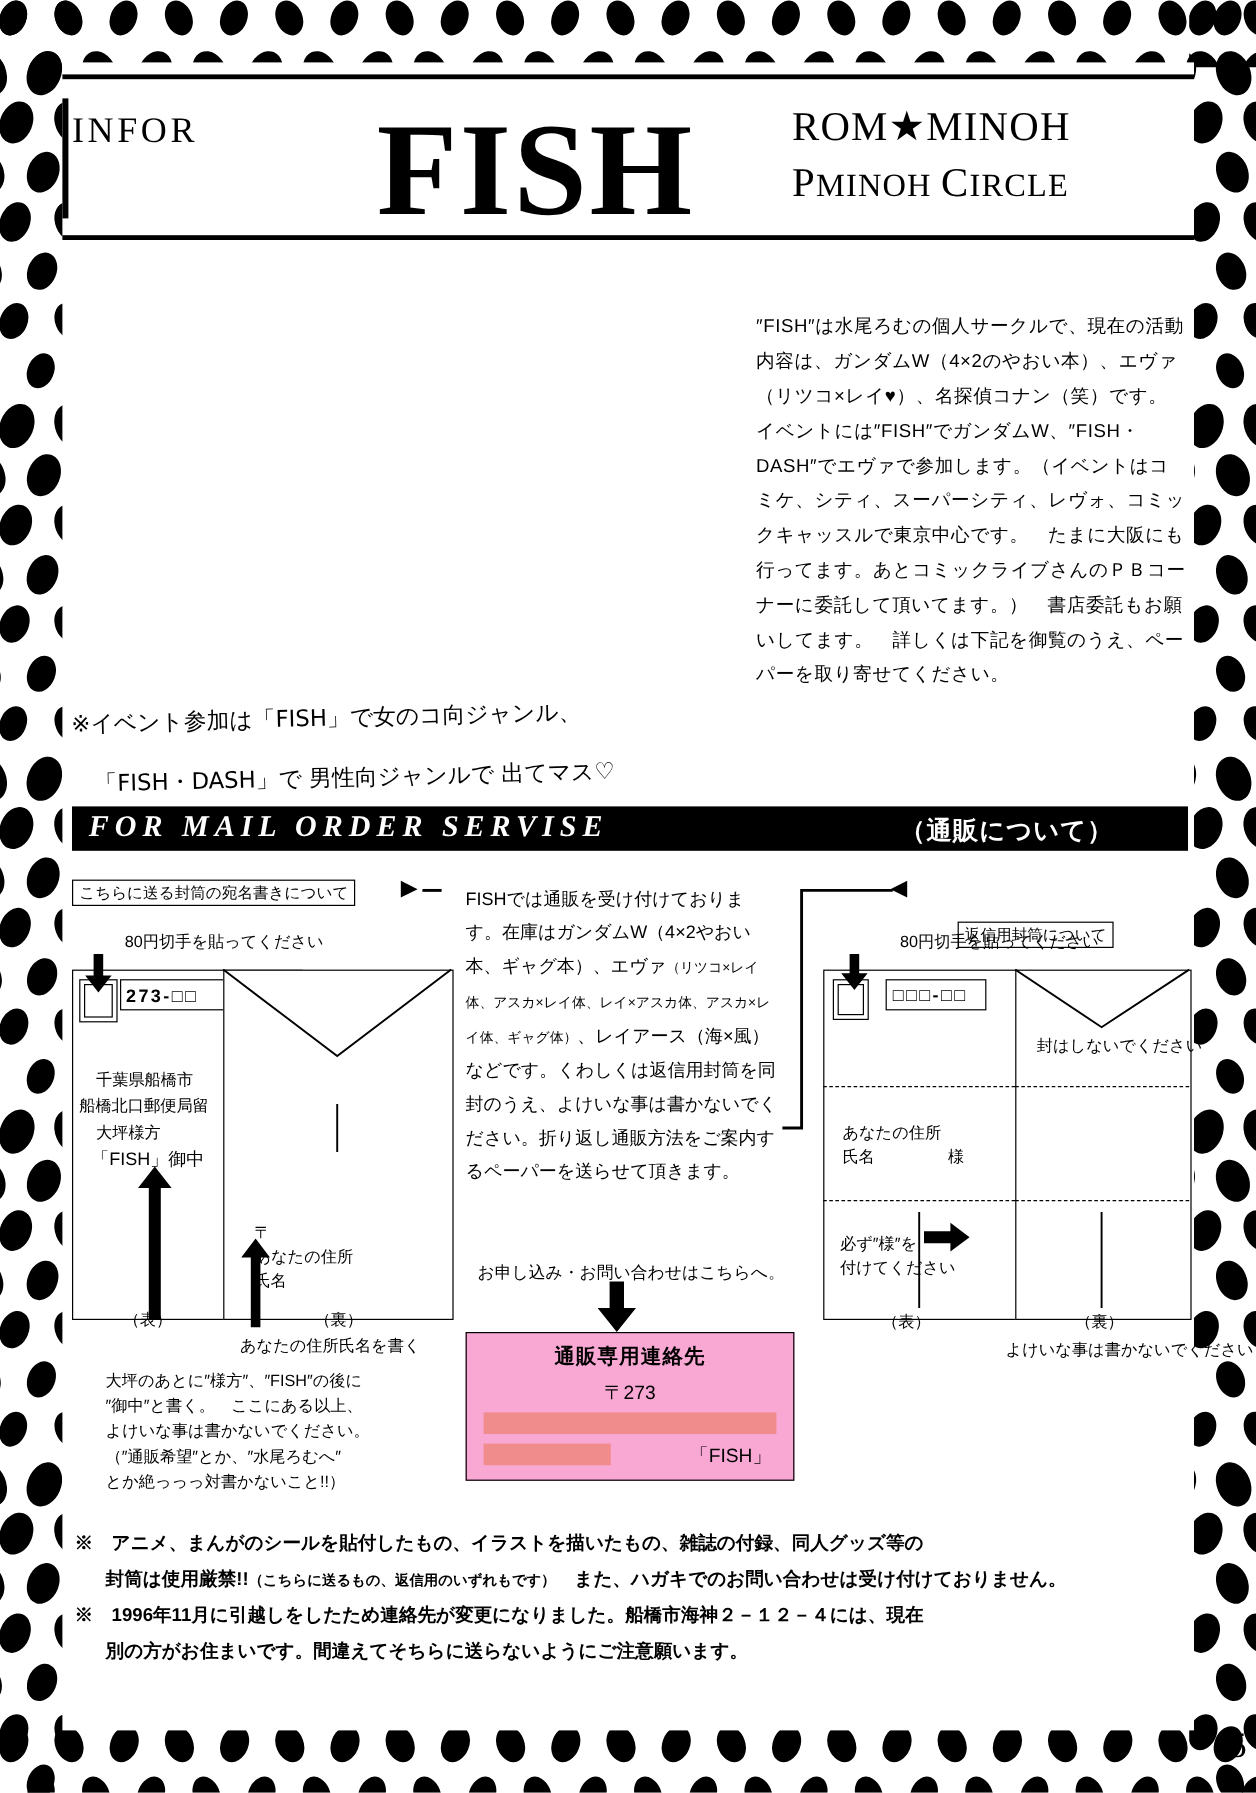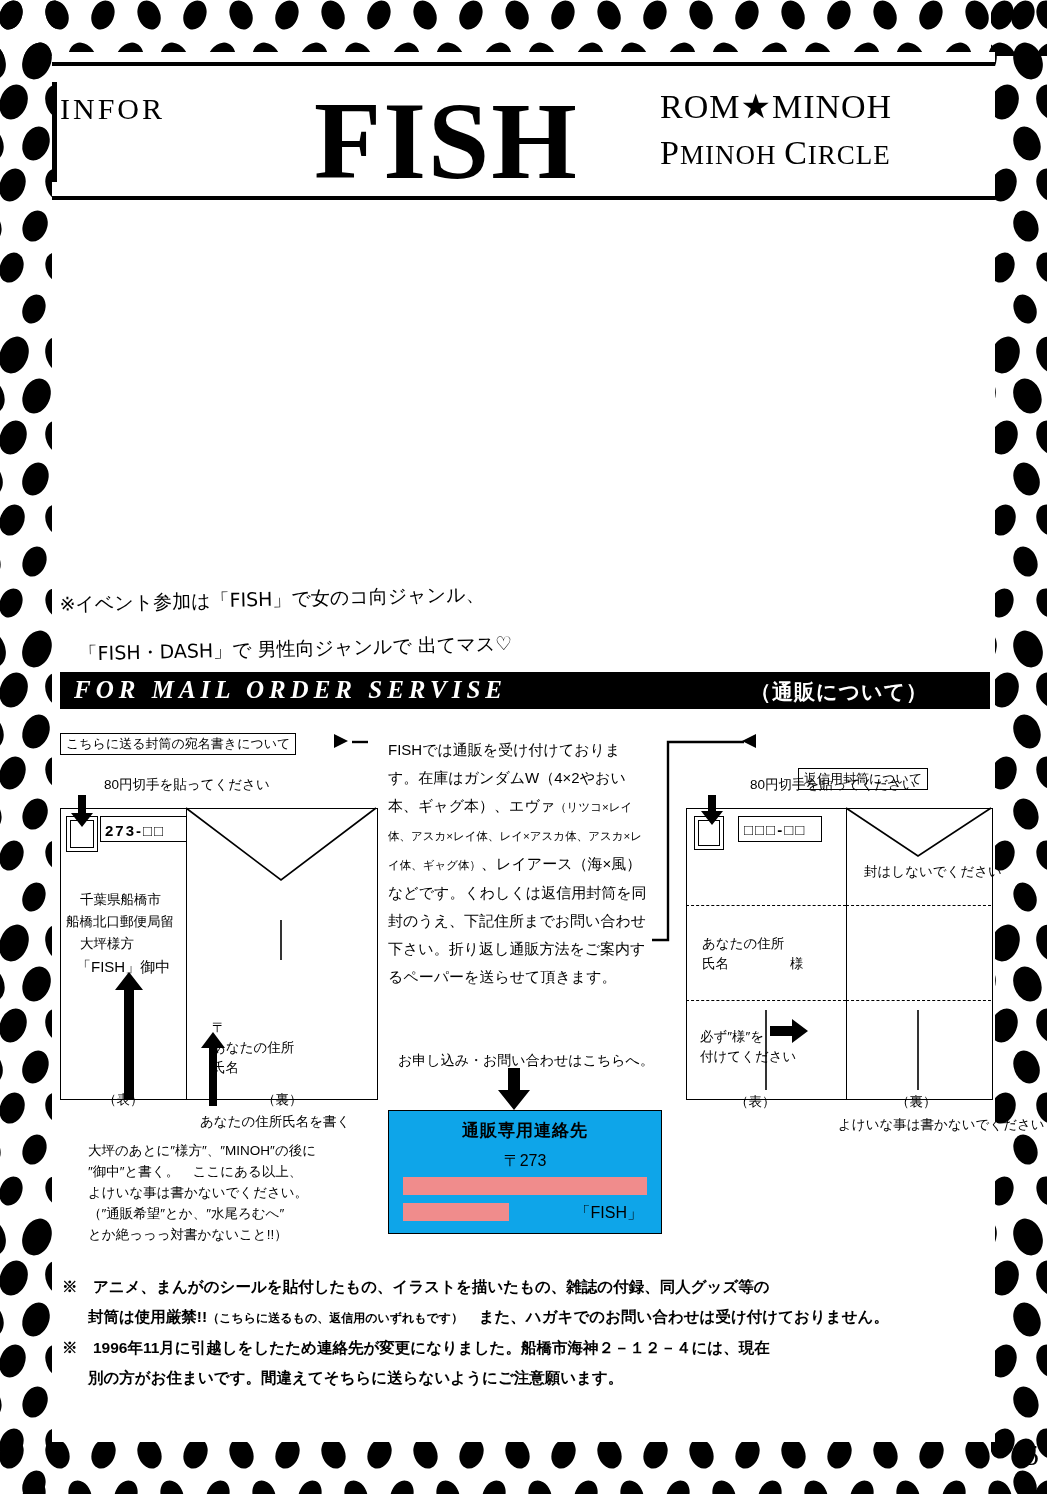--- a/index.html
+++ b/index.html
@@ -224,21 +224,21 @@
     font-size: 14px;
   }
 
   .contact-box {
     position: absolute;
     left: 388px;
     top: 1110px;
     width: 272px;
     height: 122px;
     border: 1.5px solid #000;
-    background: #0ea5e9;
+    background: #f9a8d4;
   }
   .contact-box .ttl {
     position: absolute;
     left: 0; right: 0; top: 8px;
     text-align: center;
     font-size: 17px;
     font-weight: bold;
     letter-spacing: 1px;
   }
   .contact-box .zip {
@@ -553,20 +553,21 @@
     </div>
 
     <div class="hdr-fish">FISH</div>
 
     <div class="hdr-right">
       <div>ROM★MINOH</div>
       <div><span>P</span><span class="small">MINOH </span><span>C</span><span class="small">IRCLE</span></div>
     </div>
   </div>
 
+  <div class="intro">″FISH″は水尾ろむの個人サークルで、現在の活動内容は、ガンダムW（4×2のやおい本）、エヴァ（リツコ×レイ♥）、名探偵コナン（笑）です。　イベントには″FISH″でガンダムW、″FISH・DASH″でエヴァで参加します。（イベントはコミケ、シティ、スーパーシティ、レヴォ、コミックキャッスルで東京中心です。　たまに大阪にも行ってます。あとコミックライブさんのＰＢコーナーに委託して頂いてます。）　書店委託もお願いしてます。　詳しくは下記を御覧のうえ、ペーパーを取り寄せてください。</div>
 
   <div class="handnote">
     <div class="ln1">※イベント参加は「FISH」で女のコ向ジャンル、</div>
     <div class="ln2">「FISH・DASH」で 男性向ジャンルで 出てマス♡</div>
   </div>
 
   <div class="banner">
     <div class="btxt">FOR MAIL ORDER SERVISE</div>
     <div class="bjp">（通販について）</div>
   </div>
@@ -587,29 +588,29 @@
   <div class="plain" style="left:103px;top:1090px;">（表）</div>
 
   <div class="env" style="left:186px;top:808px;width:190px;height:290px;"></div>
   <div class="plain" style="left:212px;top:1018px;">〒</div>
   <div class="plain" style="left:212px;top:1038px;">あなたの住所</div>
   <div class="plain" style="left:212px;top:1058px;">氏名</div>
   <div class="plain" style="left:262px;top:1090px;">（裏）</div>
   <div class="plain" style="left:200px;top:1112px;">あなたの住所氏名を書く</div>
 
   <div class="plain wrap" style="left:88px;top:1140px;width:250px;line-height:21px;">
-    <div>大坪のあとに″様方″、″MINOH″の後に</div>
+    <div>大坪のあとに″様方″、″FISH″の後に</div>
     <div>″御中″と書く。　ここにある以上、</div>
     <div>よけいな事は書かないでください。</div>
     <div>（″通販希望″とか、″水尾ろむへ″</div>
     <div>とか絶っっっ対書かないこと!!）</div>
   </div>
 
   <div class="centercol">
-    <span>FISHでは通販を受け付けております。在庫はガンダムW（4×2やおい本、ギャグ本）、エヴァ</span><span class="tiny">（リツコ×レイ体、アスカ×レイ体、レイ×アスカ体、アスカ×レイ体、ギャグ体）</span><span>、レイアース（海×風）などです。くわしくは返信用封筒を同封のうえ、下記住所までお問い合わせ下さい。折り返し通販方法をご案内するペーパーを送らせて頂きます。</span>
+    <span>FISHでは通販を受け付けております。在庫はガンダムW（4×2やおい本、ギャグ本）、エヴァ</span><span class="tiny">（リツコ×レイ体、アスカ×レイ体、レイ×アスカ体、アスカ×レイ体、ギャグ体）</span><span>、レイアース（海×風）などです。くわしくは返信用封筒を同封のうえ、よけいな事は書かないでください。折り返し通販方法をご案内するペーパーを送らせて頂きます。</span>
   </div>
 
   <div class="applyline">お申し込み・お問い合わせはこちらへ。</div>
 
   <div class="contact-box">
     <div class="ttl">通販専用連絡先</div>
     <div class="zip">〒273</div>
     <div class="redact" style="left:14px;top:66px;width:244px;height:18px;"></div>
     <div class="redact" style="left:14px;top:92px;width:106px;height:18px;"></div>
     <div class="circle">「FISH」</div>

